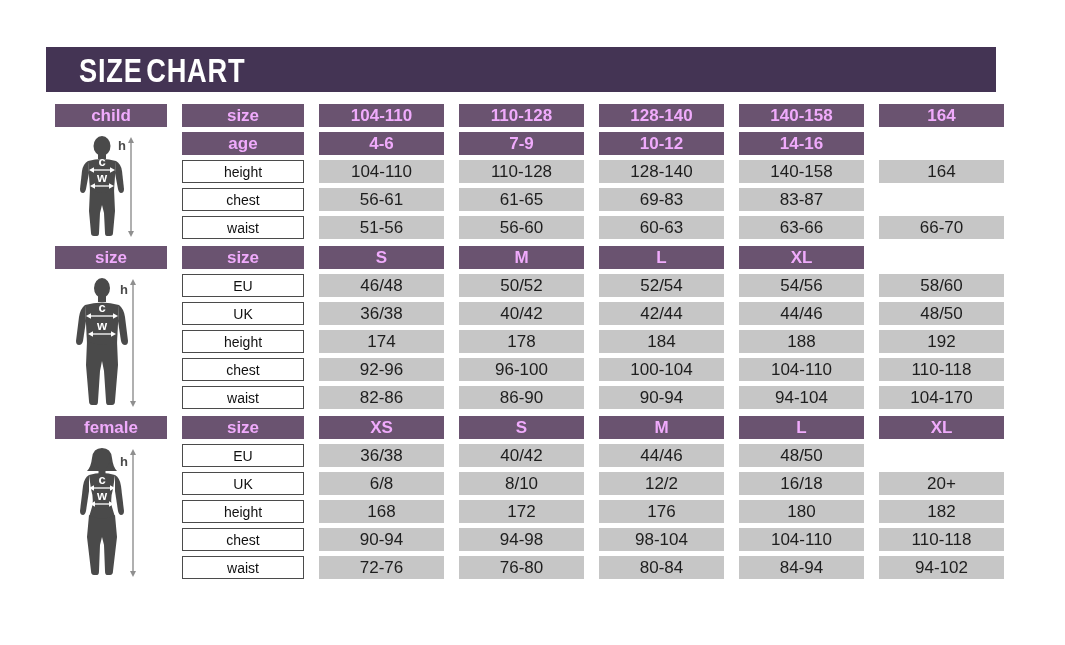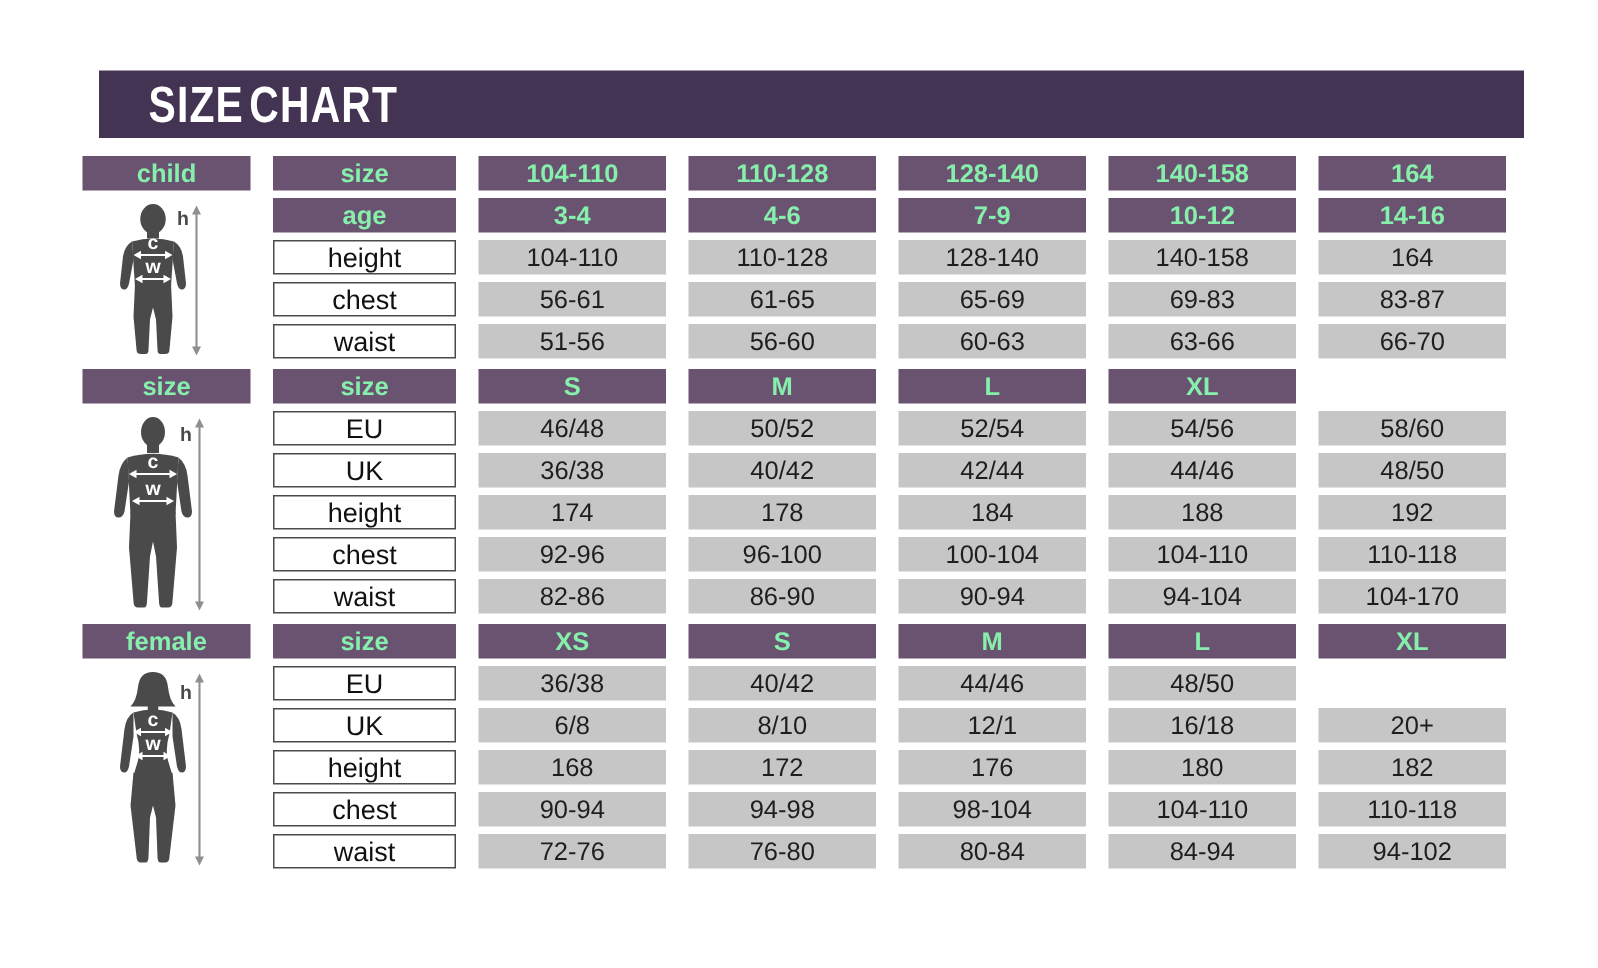--- a/index.html
+++ b/index.html
@@ -11,46 +11,46 @@
     --cell-text:#1e1e1e;
     --arrow-gray:#8f8f8f;
   }
   *{margin:0;padding:0;box-sizing:border-box;}
   html,body{background:#ffffff;}
   .page{
     position:relative;width:1065px;height:645px;background:#ffffff;
     font-family:"Liberation Sans",sans-serif;overflow:hidden;
   }
   .title-bar{
-    position:absolute;left:66px;top:47px;width:950px;height:45px;
+    position:absolute;left:46px;top:47px;width:950px;height:45px;
     background:var(--title-bar-bg);display:flex;align-items:center;
   }
   .title-text{
     color:#ffffff;font-weight:bold;font-size:34px;letter-spacing:1px;word-spacing:-6px;
     transform:scaleX(0.8);transform-origin:left center;margin-left:33px;line-height:1;
   }
   .sections{
     position:absolute;left:55px;top:104px;
     display:flex;flex-direction:column;gap:7px;
   }
   .size-section{display:flex;gap:15px;}
   .figure-col{width:112px;display:flex;flex-direction:column;}
   .figure-col svg{margin-top:8px;display:block;}
   .rows{display:flex;flex-direction:column;gap:5px;}
   .row{display:grid;grid-template-columns:122px repeat(5,125px);column-gap:15px;border-radius:10px;}
   .cell{
     height:23px;display:flex;align-items:center;justify-content:center;
     font-size:17px;line-height:1;
   }
   .cell.head{
-    background:var(--header-cell-bg);color:#86efac;font-weight:bold;
+    background:var(--header-cell-bg);color:#f0abfc;font-weight:bold;
   }
   .cell.label{
     background:#ffffff;border:1.5px solid var(--label-border);
-    color:#111111;font-size:18px;
+    color:#111111;font-size:14px;
   }
   .cell.data{
     background:var(--data-cell-bg);color:var(--cell-text);
   }
   .section-title{width:112px;}
   .sil{fill:var(--silhouette);}
   .ann-w{stroke:#ffffff;stroke-width:1.3px;}
   .ann-wf{fill:#ffffff;}
   .ann-g{stroke:var(--arrow-gray);stroke-width:1.4px;}
   .ann-gf{fill:var(--arrow-gray);}
@@ -105,39 +105,37 @@
           <div class="row">
             <div class="cell head">size</div>
             <div class="cell head">104-110</div>
             <div class="cell head">110-128</div>
             <div class="cell head">128-140</div>
             <div class="cell head">140-158</div>
             <div class="cell head">164</div>
           </div>
           <div class="row">
             <div class="cell head">age</div>
-            <div class="cell head">3-4</div>
             <div class="cell head">4-6</div>
             <div class="cell head">7-9</div>
             <div class="cell head">10-12</div>
             <div class="cell head">14-16</div>
           </div>
           <div class="row">
             <div class="cell label">height</div>
             <div class="cell data">104-110</div>
             <div class="cell data">110-128</div>
             <div class="cell data">128-140</div>
             <div class="cell data">140-158</div>
             <div class="cell data">164</div>
           </div>
           <div class="row">
             <div class="cell label">chest</div>
             <div class="cell data">56-61</div>
             <div class="cell data">61-65</div>
-            <div class="cell data">65-69</div>
             <div class="cell data">69-83</div>
             <div class="cell data">83-87</div>
           </div>
           <div class="row">
             <div class="cell label">waist</div>
             <div class="cell data">51-56</div>
             <div class="cell data">56-60</div>
             <div class="cell data">60-63</div>
             <div class="cell data">63-66</div>
             <div class="cell data">66-70</div>
@@ -274,21 +272,21 @@
             <div class="cell label">EU</div>
             <div class="cell data">36/38</div>
             <div class="cell data">40/42</div>
             <div class="cell data">44/46</div>
             <div class="cell data">48/50</div>
           </div>
           <div class="row">
             <div class="cell label">UK</div>
             <div class="cell data">6/8</div>
             <div class="cell data">8/10</div>
-            <div class="cell data">12/1</div>
+            <div class="cell data">12/2</div>
             <div class="cell data">16/18</div>
             <div class="cell data">20+</div>
           </div>
           <div class="row">
             <div class="cell label">height</div>
             <div class="cell data">168</div>
             <div class="cell data">172</div>
             <div class="cell data">176</div>
             <div class="cell data">180</div>
             <div class="cell data">182</div>

